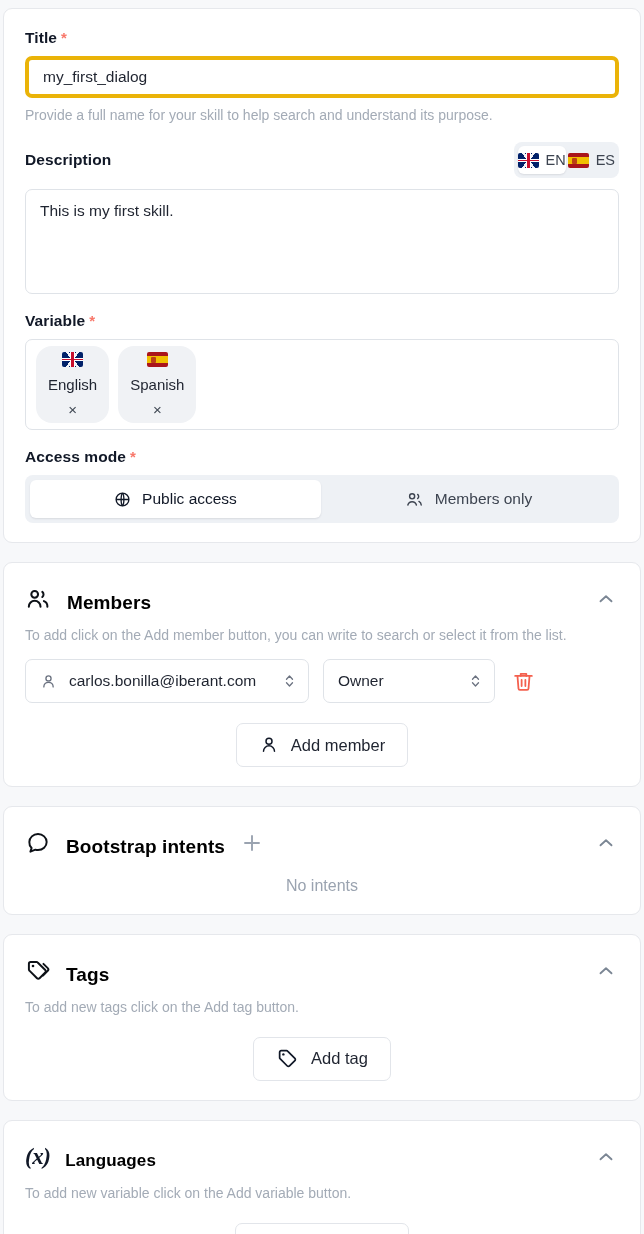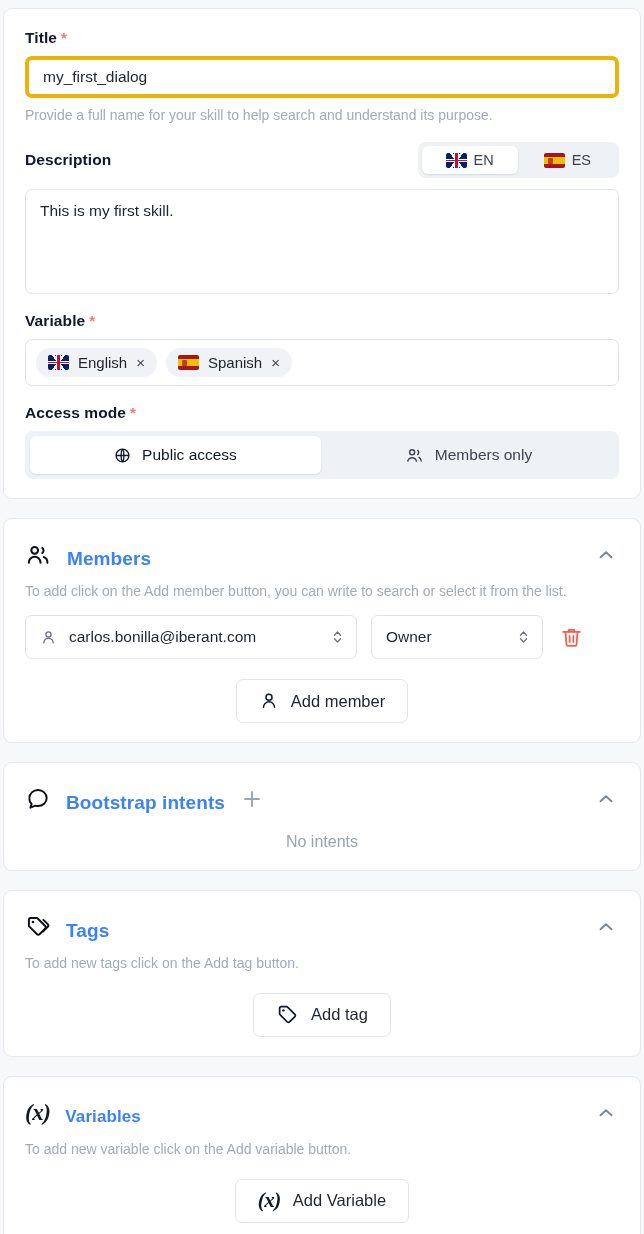--- a/index.html
+++ b/index.html
@@ -94,21 +94,21 @@
     align-items: center;
     gap: 2px;
     background: #eef1f5;
     border-radius: 8px;
     padding: 4px;
   }
   .lang-btn {
     display: flex;
     align-items: center;
     gap: 7px;
-    padding: 6px 24px;
+    padding: 6px 0;
     border-radius: 6px;
     font-size: 14.5px;
     color: #3d4450;
     background: transparent;
     border: none;
     cursor: pointer;
     font-family: "Liberation Sans", sans-serif;
   }
   .lang-btn.active {
     background: #ffffff;
@@ -178,20 +178,21 @@
   }
   .chip {
     display: inline-flex;
     align-items: center;
     gap: 9px;
     background: #f0f2f5;
     border-radius: 16px;
     padding: 6px 12px;
     font-size: 15px;
     color: #1f2430;
+    flex-direction: column;
   }
   .chip-x {
     font-size: 15px;
     color: #404954;
     line-height: 1;
     cursor: pointer;
   }
 
   
   .segmented {
@@ -226,21 +227,21 @@
   
   .sec-head {
     display: flex;
     align-items: center;
     gap: 15px;
     min-height: 32px;
   }
   .sec-title {
     font-size: 19px;
     font-weight: 700;
-    color: #3b82f6;
+    color: #000000;
     letter-spacing: .1px;
     margin-top: 8px;
   }
   .sec-title.small {
     font-size: 17px;
   }
   .sec-spacer { flex: 1; }
   .collapse-btn {
     border: none;
     background: transparent;
@@ -275,21 +276,21 @@
     display: flex;
     align-items: center;
     gap: 12px;
     height: 44px;
     border: 1px solid #dfe3e8;
     border-radius: 7px;
     background: #fff;
     padding: 0 12px 0 14px;
     cursor: pointer;
   }
-  .select-box.member { width: 332px; }
+  .select-box.member { width: 284px; }
   .select-box.role { width: 172px; }
   .select-val {
     flex: 1;
     font-size: 15.5px;
     color: #1f2430;
     white-space: nowrap;
     overflow: hidden;
     text-overflow: ellipsis;
   }
   .del-btn {
@@ -550,21 +551,21 @@
           </svg>
         </span>
         <span>Add tag</span>
       </button>
     </div>
   </div>
 
   <div class="card">
     <div class="sec-head">
       <span class="vx head">(x)</span>
-      <span class="sec-title small">Variables</span>
+      <span class="sec-title small">Languages</span>
       <span class="sec-spacer"></span>
       <button class="collapse-btn">
         <span>
           <svg width="22" height="22" viewBox="0 0 24 24" fill="none" stroke="#7b8694" stroke-width="2" stroke-linecap="round" stroke-linejoin="round">
             <path d="M6 14.5 12 9l6 5.5"></path>
           </svg>
         </span>
       </button>
     </div>
     <div class="sec-desc">To add new variable click on the Add variable button.</div>

